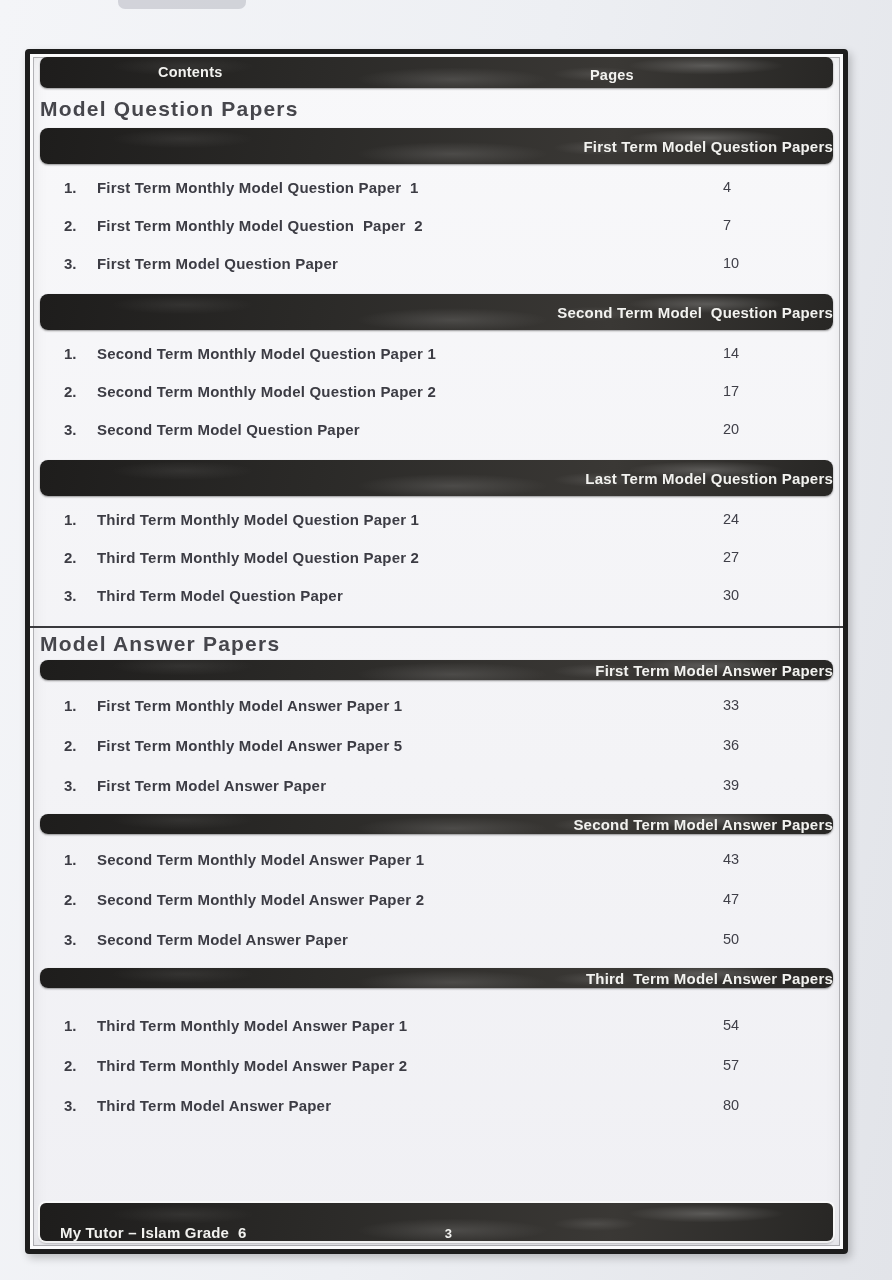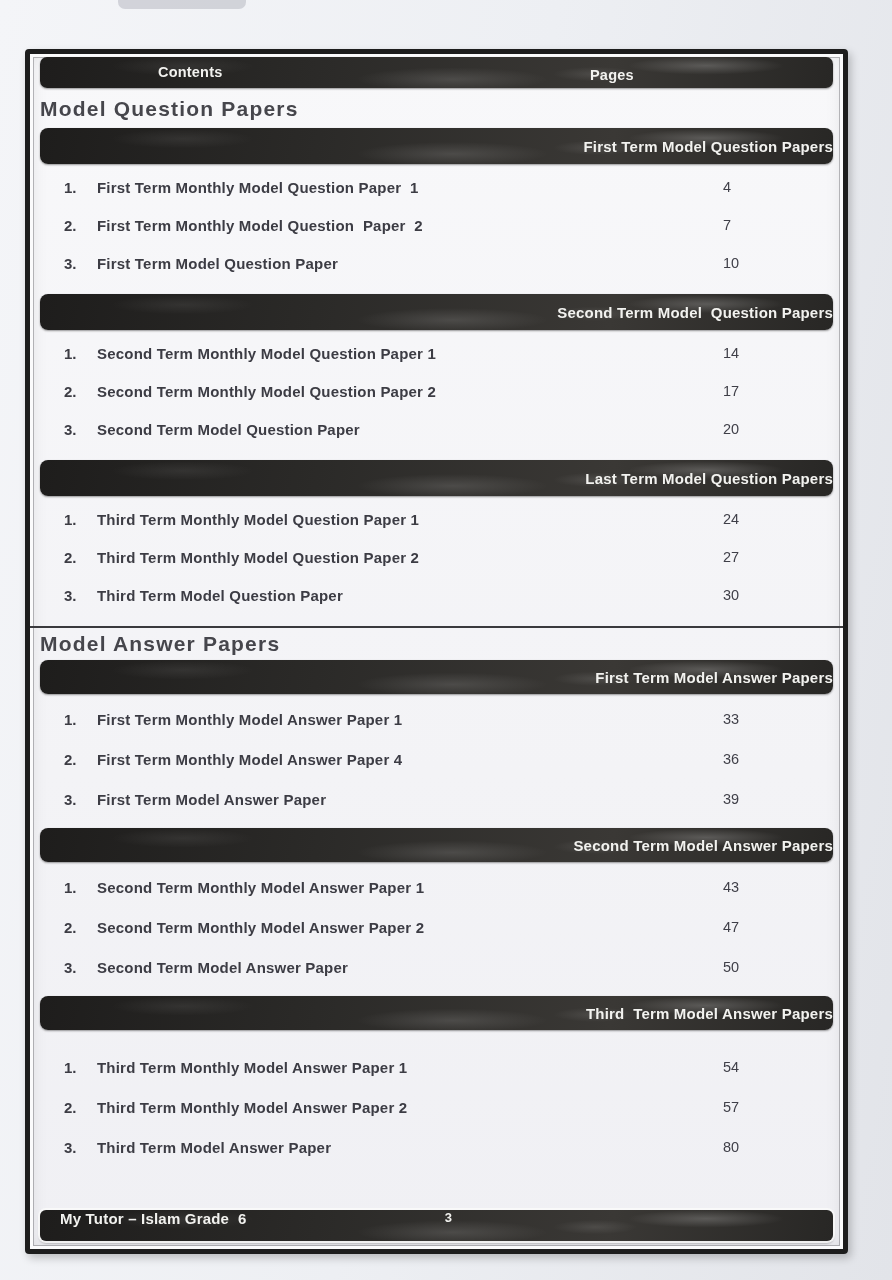--- a/index.html
+++ b/index.html
@@ -49,40 +49,40 @@
     color:#46464c;margin:9px 0 7px 0;white-space:pre;
   }
   .sec-1 .section-title{margin:2px 0 4px 0;}
   .group{margin-bottom:12px;}
   .sec-1 .group{margin-bottom:9px;}
   .group-bar{
     height:36px;display:flex;align-items:center;
     padding-left:64px;font-size:15px;letter-spacing:.2px;
     border-radius:8px;white-space:pre;justify-content:flex-end;
   }
-  .sec-1 .group-bar{height:34px;padding-left:80px;}
+  .sec-1 .group-bar{height:20px;padding-left:80px;}
   .items{list-style:none;margin:4px 0 0 0;padding:0;}
   .sec-1 .items{margin-top:5px;}
   .sec-1 .group:last-child .items{margin-top:17px;}
   .row{
     display:flex;align-items:center;height:38px;
     padding:0 20px 0 24px;
     font-size:15px;font-weight:bold;color:#3c3c44;
   }
   .sec-1 .row{height:40px;}
   .row-num{flex:0 0 33px;}
   .row-label{flex:1;white-space:pre;letter-spacing:.2px;}
   .row-page{flex:0 0 90px;font-weight:normal;color:#3f3f48;font-size:14.5px;}
   .section-divider{
     border:0;border-top:2px solid #3a3a3d;
     margin:2px -10px 4px -10px;height:0;
   }
   .footer-bar{
-    margin-top:auto;flex:0 0 auto;position:relative;height:31px;
-    border-radius:6px;display:flex;align-items:flex-start;
+    margin-top:auto;flex:0 0 auto;position:relative;height:38px;
+    border-radius:6px;display:flex;align-items:flex-end;
     box-shadow:0 0 0 2px rgba(250,250,250,.9), 0 2px 3px rgba(0,0,0,.45);
   }
   .footer-title{padding-left:20px;font-size:15px;letter-spacing:.2px;white-space:pre;}
   .footer-page{
     position:absolute;left:51.5%;transform:translateX(-50%);
     font-size:13px;
   }
 </style>
 </head>
 <body>
@@ -187,21 +187,21 @@
     </div>
     <ol class="items">
   <li class="row">
     <span class="row-num">1.</span>
     <span class="row-label">First Term Monthly Model Answer Paper 1</span>
     <span class="row-page">33</span>
   </li>
 
   <li class="row">
     <span class="row-num">2.</span>
-    <span class="row-label">First Term Monthly Model Answer Paper 4</span>
+    <span class="row-label">First Term Monthly Model Answer Paper 5</span>
     <span class="row-page">36</span>
   </li>
 
   <li class="row">
     <span class="row-num">3.</span>
     <span class="row-label">First Term Model Answer Paper</span>
     <span class="row-page">39</span>
   </li>
 </ol>
   </div>

